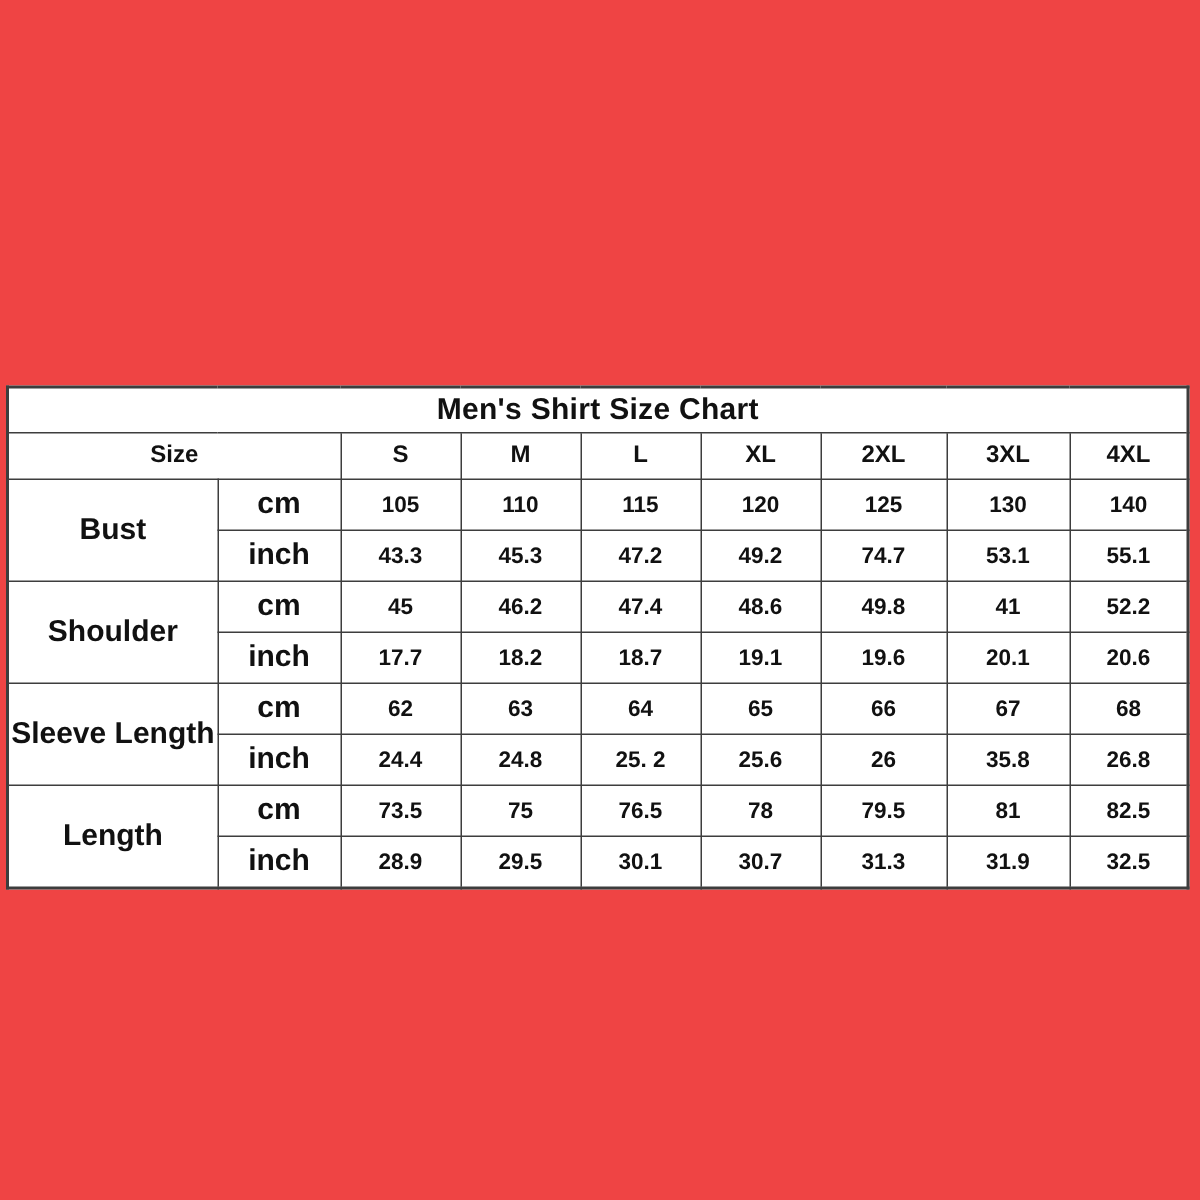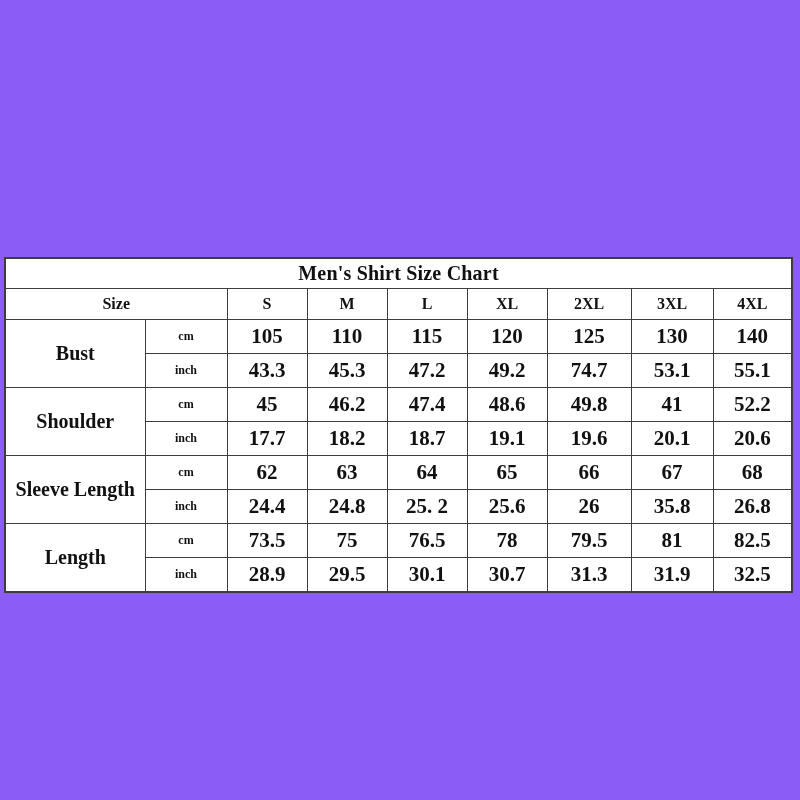--- a/index.html
+++ b/index.html
@@ -4,22 +4,22 @@
 <style>
   html, body {
     margin: 0;
     padding: 0;
     background: #ffffff;
   }
   .canvas {
     position: relative;
     width: 800px;
     height: 800px;
-    background: #8b5cf6;
-    font-family: Liberation Serif, serif;
+    background: #ef4444;
+    font-family: Liberation Sans, sans-serif;
     color: #111111;
     overflow: hidden;
   }
   table.size-chart {
     position: absolute;
     left: 4px;
     top: 257px;
     width: 787px;
     border-collapse: collapse;
     table-layout: fixed;
@@ -42,24 +42,24 @@
   }
   .header-row td {
     font-size: 16px;
     height: 30px;
     margin-left: 44px;
   }
   .label-cell {
     font-size: 20px;
   }
   .unit-cell {
-    font-size: 12px;
+    font-size: 20px;
   }
   .value-cell {
-    font-size: 21px;
+    font-size: 15px;
   }
   .data-row td {
     height: 33px;
   }
 </style>
 </head>
 <body>
 
 <div class="canvas">
   <table class="size-chart">

